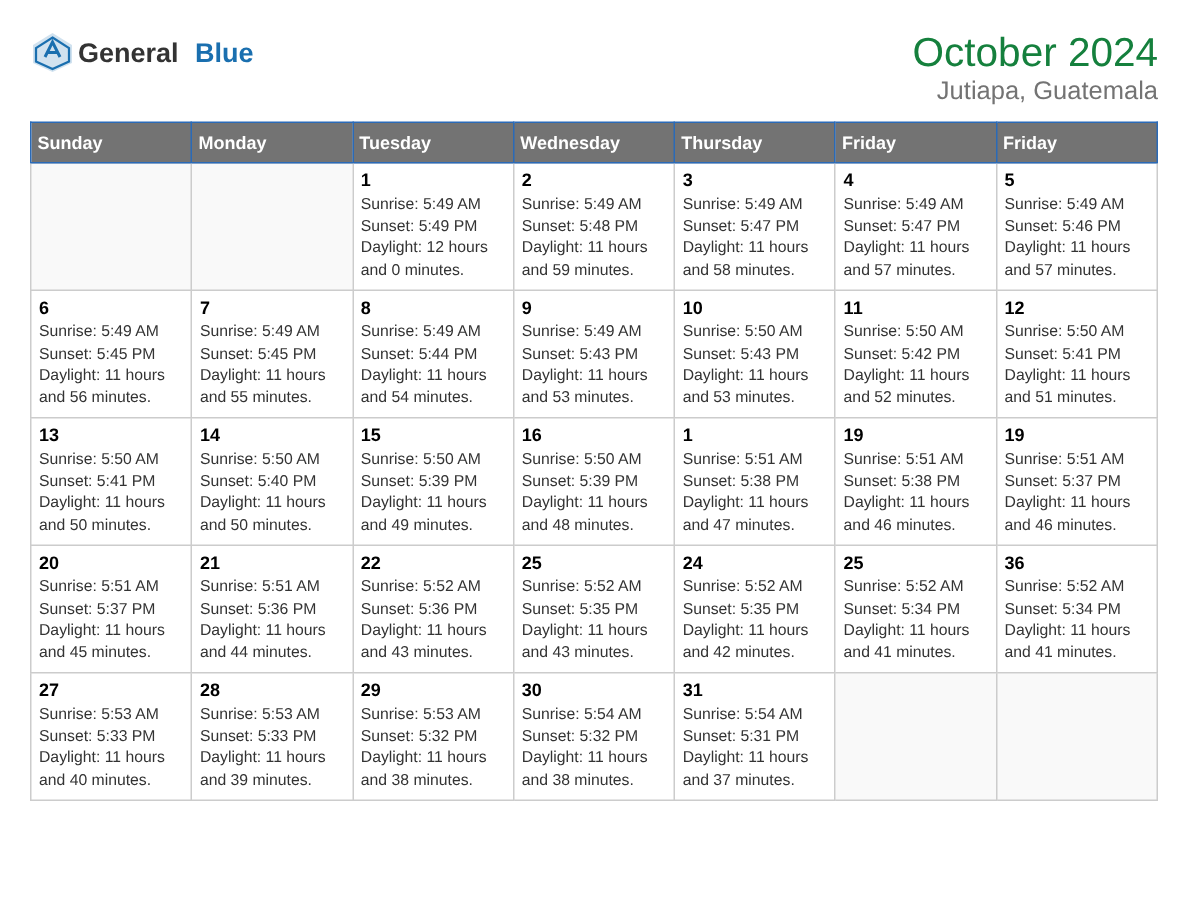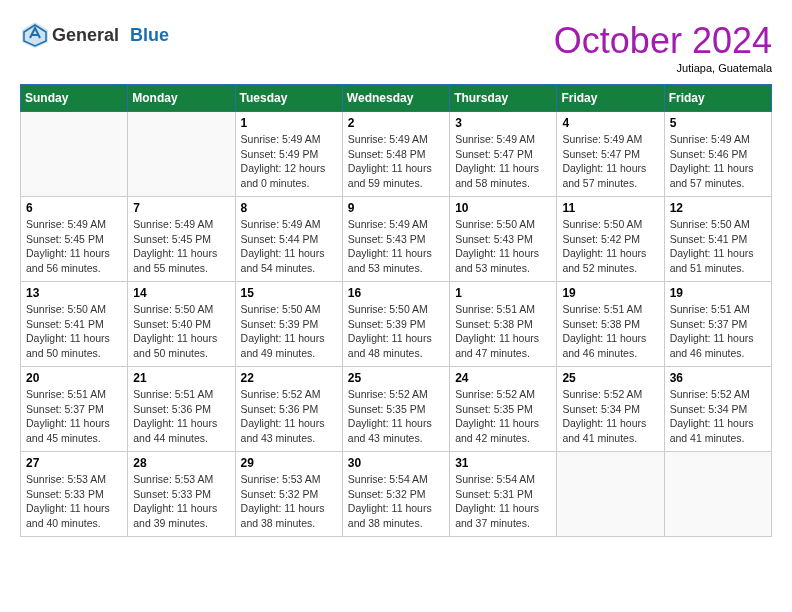--- a/index.html
+++ b/index.html
@@ -33,35 +33,35 @@
     }
     .logo-icon {
       width: 30px;
       height: 30px;
       margin-right: 2px;
     }
     .title-area {
       text-align: right;
     }
     .month-title {
-      font-size: 36px;
+      font-size: 27px;
       font-weight: normal;
-      color: #a21caf;
+      color: #15803d;
     }
     .subtitle {
-      font-size: 11px;
-      color: #000000;
+      font-size: 17px;
+      color: #737373;
     }
     .calendar {
       width: 100%;
       border-collapse: collapse;
       font-size: 11px;
     }
     .calendar th {
-      background-color: #15803d;
+      background-color: #737373;
       color: #fff;
       padding: 6px 4px;
       text-align: left;
       font-size: 12px;
       font-weight: bold;
       border: 1px solid #2a6ab7;
     }
     .calendar td {
       border: 1px solid #ccc;
       padding: 4px 5px;

